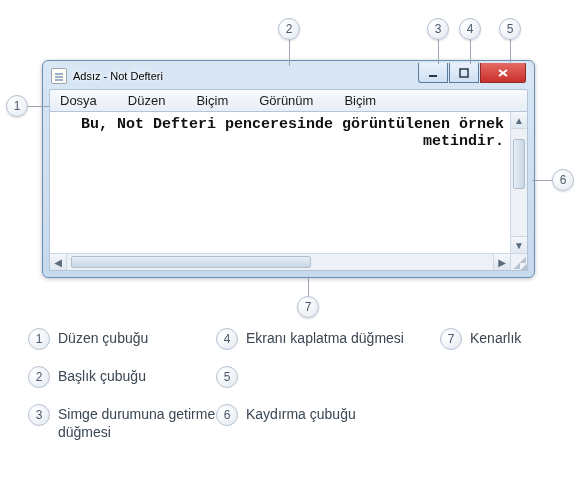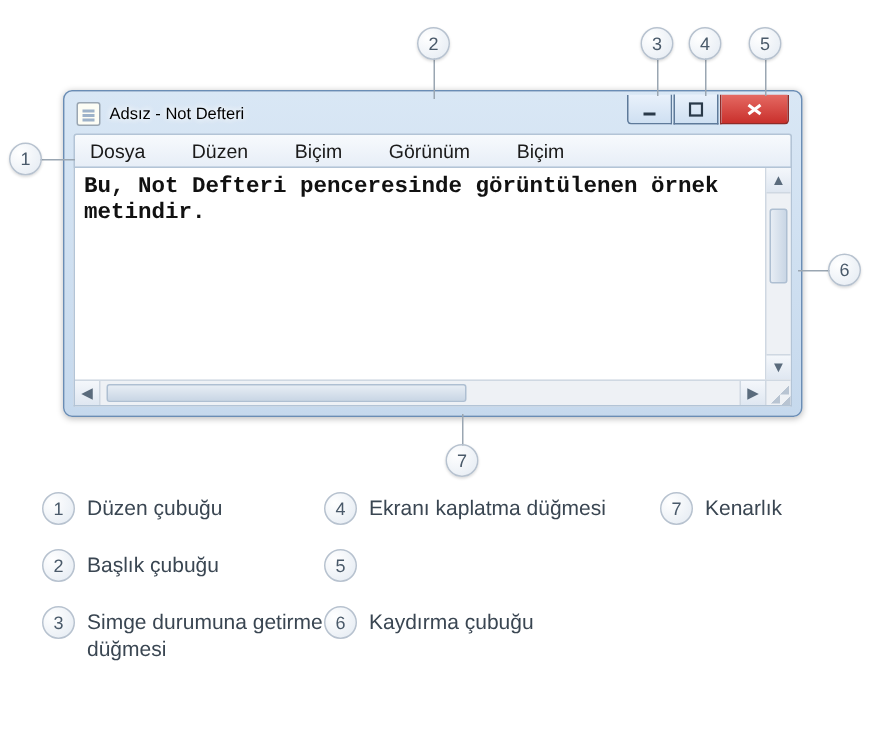--- a/index.html
+++ b/index.html
@@ -116,20 +116,21 @@
   }
   .text-area {
     grid-column: 1; grid-row: 1;
     font-family: "Consolas","Courier New",monospace;
     font-size: 15px;
     font-weight: bold;
     color: #111;
     padding: 4px 6px;
     white-space: pre-wrap;
     overflow: hidden;
+    text-align: right;
   }
   .vscroll {
     grid-column: 2; grid-row: 1;
     background: #eef1f5;
     border-left: 1px solid #cfd8e2;
     display: flex; flex-direction: column;
   }
   .sbtn {
     height: 17px;
     display:flex;align-items:center;justify-content:center;

